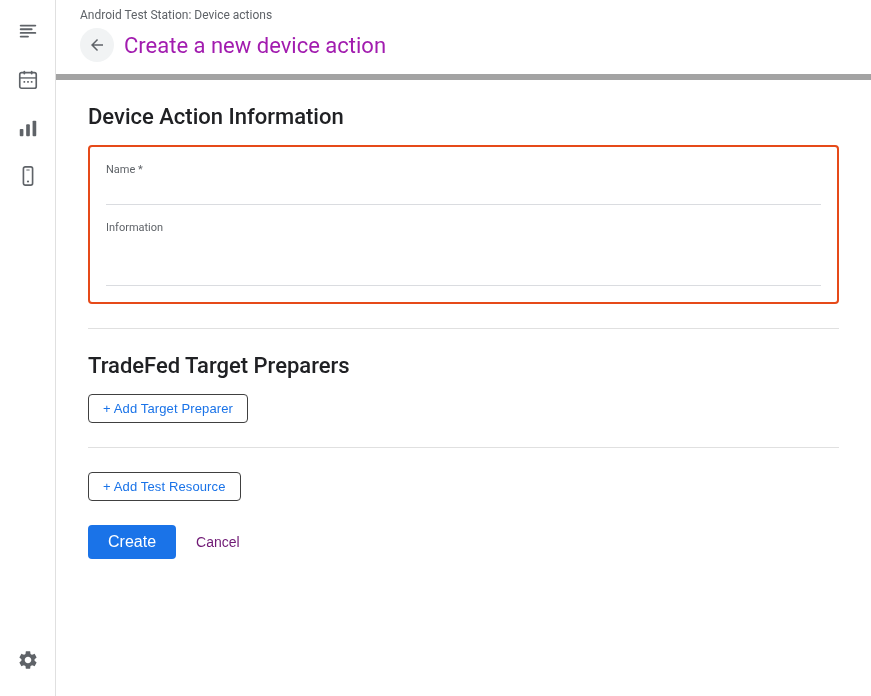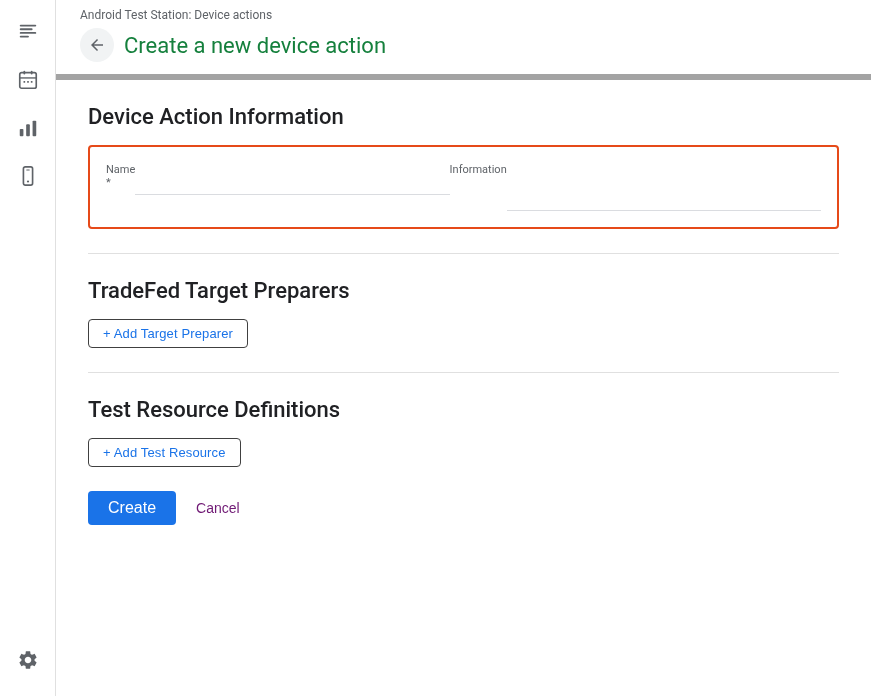--- a/index.html
+++ b/index.html
@@ -80,21 +80,21 @@
       cursor: pointer;
       display: flex;
       align-items: center;
       justify-content: center;
       color: #5f6368;
       flex-shrink: 0;
     }
     .page-title {
       font-size: 22px;
       font-weight: 400;
-      color: #15803d;
+      color: #a21caf;
     }
 
     
     .content {
       padding: 24px 32px;
       flex: 1;
     }
 
     
     .section {
@@ -114,20 +114,21 @@
 
     
     .form-box {
       border: 2px solid #e64a19;
       border-radius: 4px;
       padding: 16px;
       margin-bottom: 4px;
     }
     .field-group {
       display: flex;
+      flex-direction: column;
       gap: 0;
     }
     .field-label {
       font-size: 11px;
       color: #5f6368;
       margin-bottom: 4px;
     }
     .text-input {
       width: 100%;
       border: none;
@@ -276,21 +277,20 @@
     <hr class="section-divider">
 
     <section class="section">
       <h2 class="section-title">TradeFed Target Preparers</h2>
       <button class="btn-outlined">+ Add Target Preparer</button>
     </section>
 
     <hr class="section-divider">
 
     <section class="section">
-      <h2 class="section-title">Test Resource Definitions</h2>
       <button class="btn-outlined">+ Add Test Resource</button>
     </section>
 
     <div class="actions-row">
       <button class="btn-filled">Create</button>
       <button class="btn-cancel">Cancel</button>
     </div>
 
   </div>
 </main>

